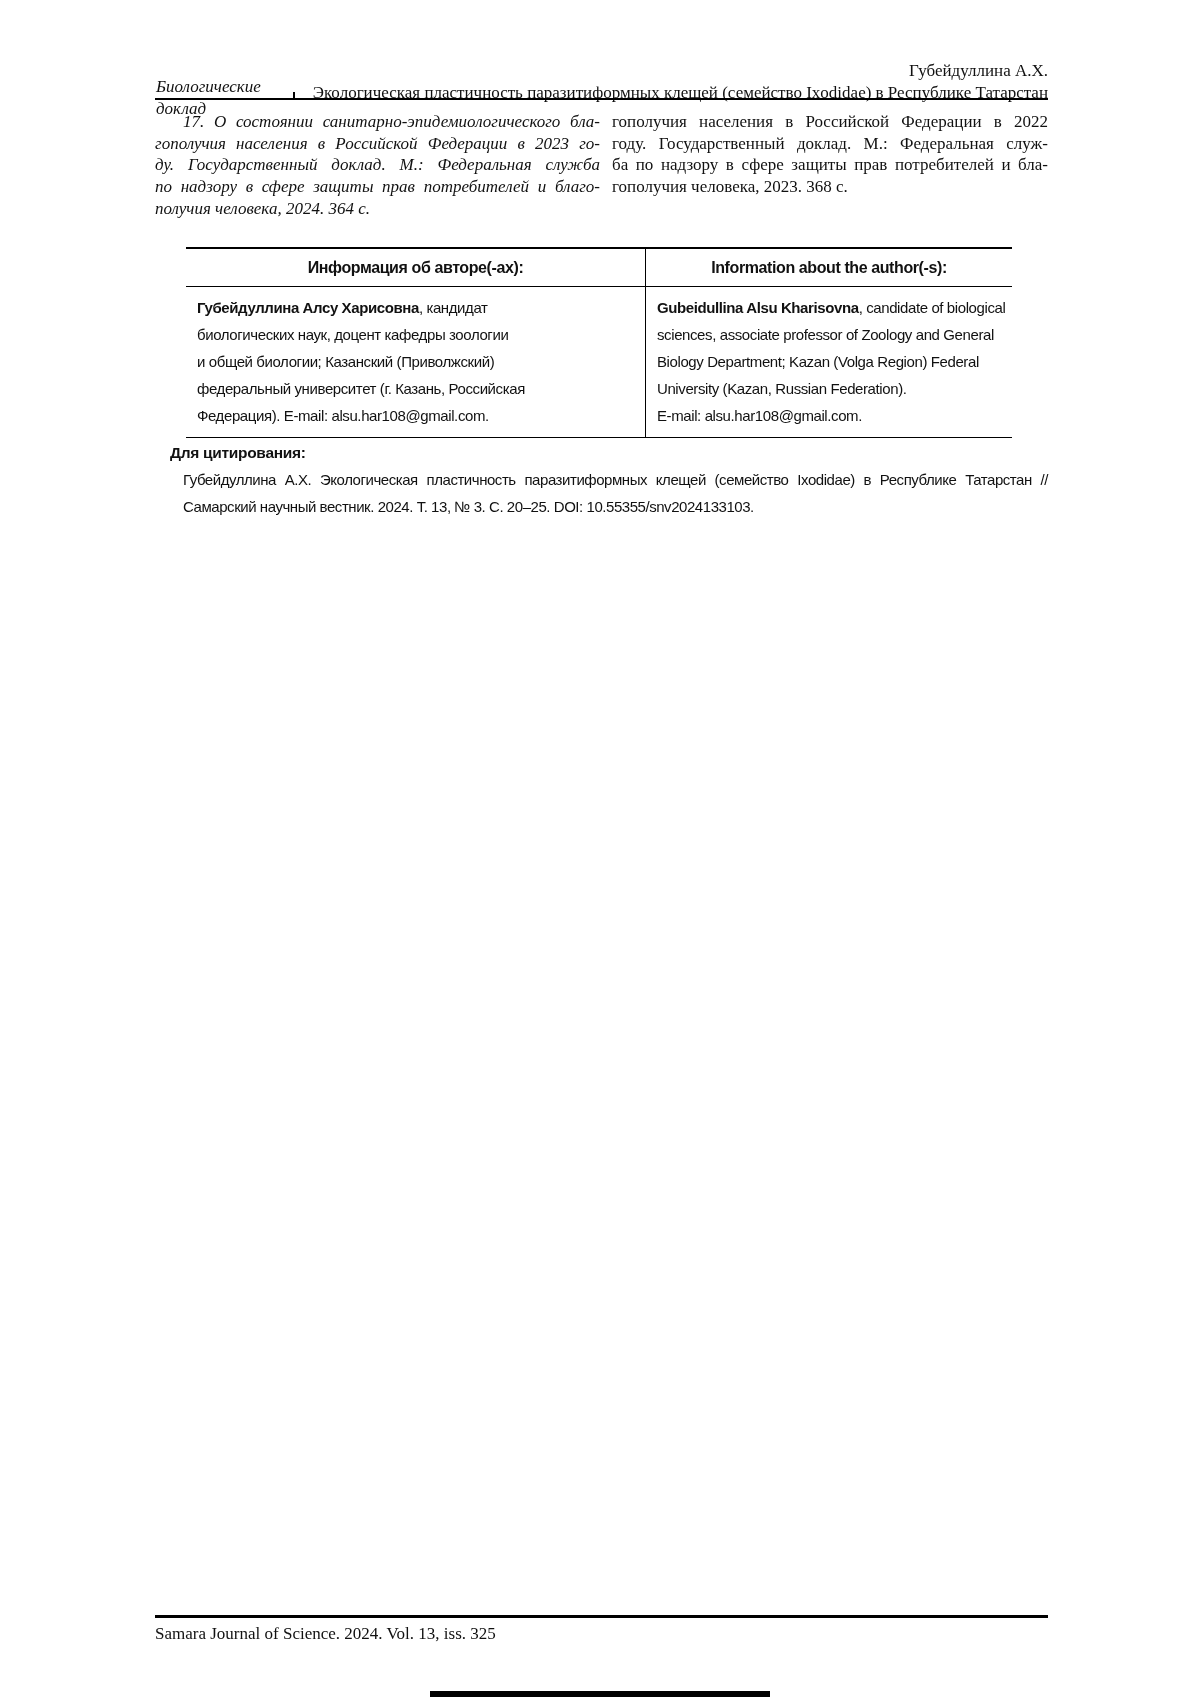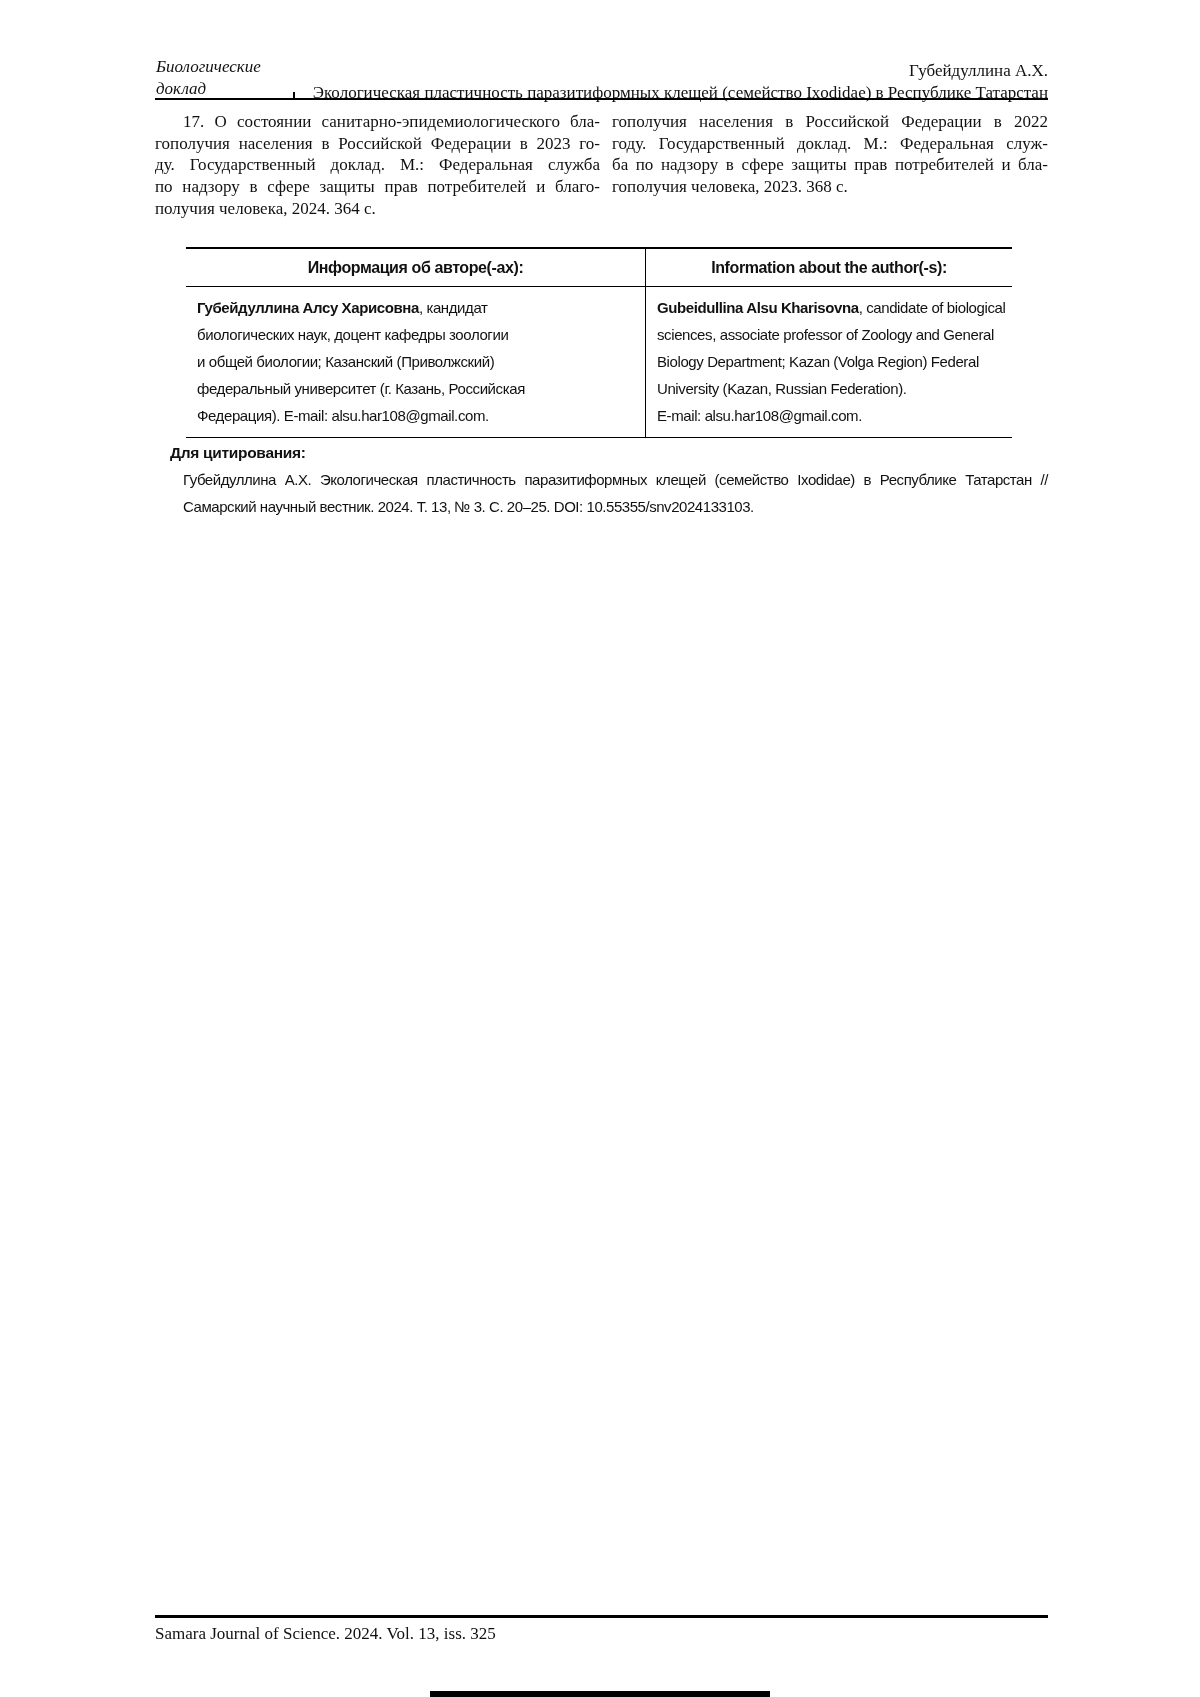--- a/index.html
+++ b/index.html
@@ -7,33 +7,33 @@
     position:relative;
     width:1200px; height:1697px;
     margin:0 auto;
     background:#ffffff;
     color:#111;
     font-family:"Liberation Serif", serif;
     overflow:hidden;
   }
 
   
-  .hdr-section { position:absolute; left:156px; top:56px;
+  .hdr-section { position:absolute; left:156px; top:76px;
     font:italic 17px/22px "Liberation Serif", serif; }
   .hdr-author  { position:absolute; left:600px; top:60px; width:448px;
     text-align:right; font:17px/22px "Liberation Serif", serif; }
   .hdr-title   { position:absolute; left:250px; top:82px; width:798px;
     text-align:right; font:17px/22px "Liberation Serif", serif; white-space:nowrap; }
   .hdr-rule { position:absolute; left:155px; top:98px; width:893px; height:2px; background:#000; }
   .hdr-tick { position:absolute; left:293px; top:92px; width:2px; height:6px; background:#000; }
 
   
   .refs { position:absolute; left:155px; top:111px; width:893px;
     font:17px/21.7px "Liberation Serif", serif; display:flex; }
-  .ref-col-left  { width:445px; }
+  .ref-col-left  { width:445px;font-style:italic; }
   .ref-col-right { width:436px; margin-left:12px; }
   .jline { text-align:justify; text-align-last:justify; white-space:nowrap; overflow:visible; }
   .jline.first { text-indent:28px; }
   .jline.last  { text-align:left; text-align-last:left; }
 
   
   .sans { font-family:"Liberation Sans", sans-serif; letter-spacing:-0.4px; }
   .authors-table { position:absolute; left:186px; top:247px; width:826px; }
   .tbl-head { display:flex; border-top:2px solid #000; border-bottom:1.5px solid #000; height:37px; align-items:center; }
   .tbl-head .th { font:bold 16px "Liberation Sans", sans-serif; letter-spacing:-0.4px; text-align:center; }

